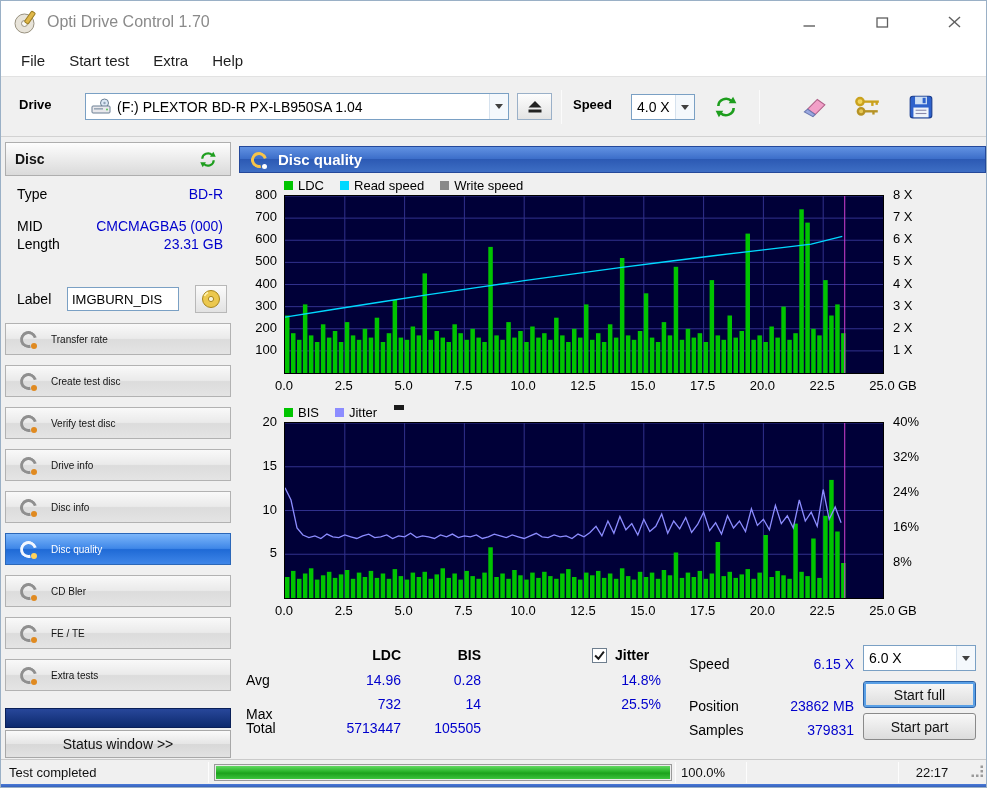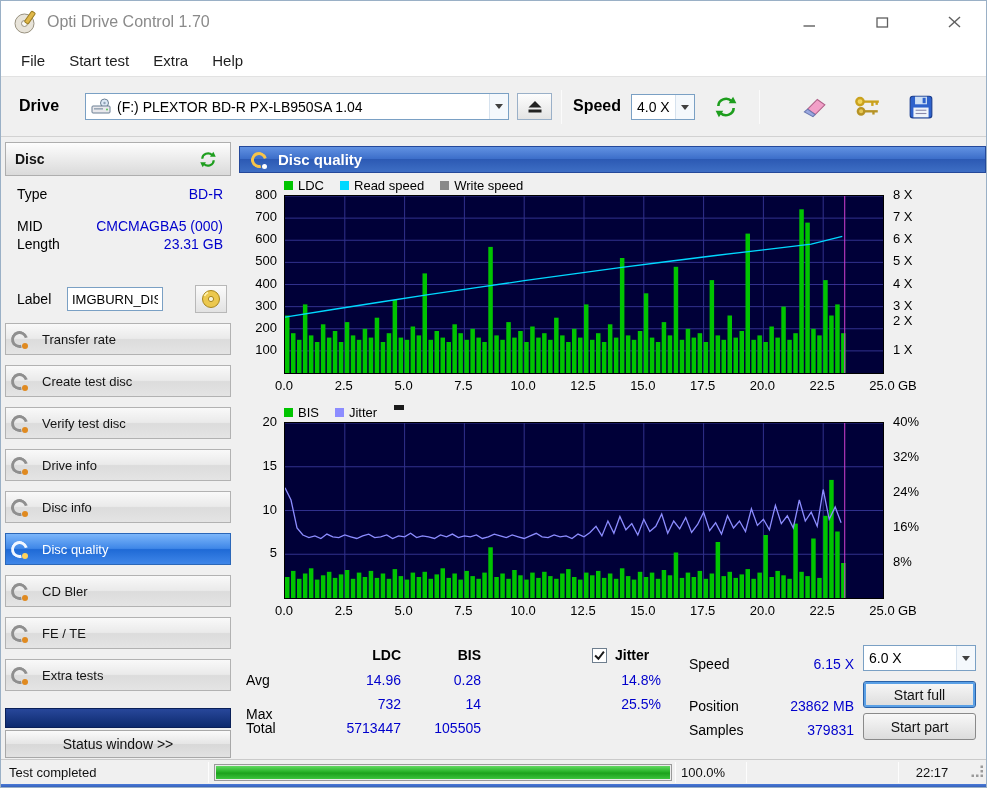--- a/index.html
+++ b/index.html
@@ -13,39 +13,39 @@
   .titlebar{position:absolute;left:0;top:0;width:100%;height:44px;background:#ffffff;}
   .app-icon{position:absolute;left:12px;top:8px;width:27px;height:27px;}
   .title-text{position:absolute;left:46px;top:12px;font-size:16px;color:#8a8a8a;}
   .win-btn{position:absolute;top:6px;width:40px;height:30px;display:flex;align-items:center;justify-content:center;cursor:default;}
   .win-min{left:788px}.win-max{left:861px}.win-close{left:933px}
   
   .menubar{position:absolute;left:0;top:44px;width:100%;height:31px;background:#ffffff;display:flex;align-items:center;padding-left:8px;}
   .menu-item{padding:5px 12px;font-size:15px;color:#1e1e1e;}
   
   .toolbar{position:absolute;left:0;top:75px;width:100%;height:61px;background:#f0f0f0;border-top:1px solid #e2e2e2;border-bottom:1px solid #d2d2d2;}
-  .bold-lbl{position:absolute;font-size:16px;font-weight:bold;color:#000;}
+  .bold-lbl{position:absolute;font-size:13px;font-weight:bold;color:#000;}
   .combo{position:absolute;background:#fff;border:1px solid #7aa0c4;display:flex;align-items:center;font-size:14px;color:#000;padding-left:5px;}
   .combo .txt{white-space:nowrap;overflow:hidden;}
   .arrow-box{margin-left:auto;width:19px;align-self:stretch;border-left:1px solid #d6e2ee;display:flex;align-items:center;justify-content:center;background:#f4f8fc;}
   .tri-down{width:0;height:0;border:4px solid transparent;border-top:5px solid #404040;margin-top:4px;}
   .tool-btn{position:absolute;display:flex;align-items:center;justify-content:center;}
   .btn3d{border:1px solid #9ab0c8;background:linear-gradient(#fdfdfd,#e4e4e4);}
   .vsep{position:absolute;width:1px;height:34px;top:13px;background:#c0c0c0;border-right:1px solid #fbfbfb;}
   
   .sidebar{position:absolute;left:4px;top:141px;width:226px;height:616px;}
   .panel-hdr{position:absolute;left:0;top:0;width:226px;height:34px;background:linear-gradient(#fdfdfd,#dadada);border:1px solid #aeaeae;display:flex;align-items:center;padding:0 9px;font-weight:bold;font-size:14px;color:#141414;}
   .panel-hdr .refresh-btn{margin-left:auto;width:26px;height:26px;display:flex;align-items:center;justify-content:center;}
   .info-row{position:absolute;left:0;width:226px;height:25px;font-size:14px;}
   .info-row .lbl{position:absolute;left:12px;top:3px;color:#000;}
   .info-row .val{position:absolute;right:8px;top:3px;color:#0000cc;}
   .label-row{position:absolute;left:0;top:145px;width:226px;height:28px;font-size:14px;}
-  .label-input{position:absolute;left:62px;top:0;width:96px;height:24px;border:1px solid #7aa0c4;font-family:inherit;font-size:13px;padding:0 4px;color:#000;background:#fff;}
+  .label-input{position:absolute;left:62px;top:0;width:112px;height:24px;border:1px solid #7aa0c4;font-family:inherit;font-size:13px;padding:0 4px;color:#000;background:#fff;}
   .disc-btn{position:absolute;left:190px;top:-2px;width:32px;height:28px;display:flex;align-items:center;justify-content:center;border:1px solid #b8b8b8;background:linear-gradient(#fbfbfb,#e2e2e2);}
-  .side-btn{position:absolute;left:0;width:226px;height:32px;display:flex;align-items:center;gap:13px;padding-left:4px;font-size:13px;color:#141414;background:linear-gradient(#f9f9f9,#eaeaea 48%,#dcdcdc 52%,#e4e4e4);border:1px solid #b2b2b2;cursor:default;}
+  .side-btn{position:absolute;left:0;width:226px;height:32px;display:flex;align-items:center;gap:13px;padding-left:13px;font-size:10px;color:#141414;background:linear-gradient(#f9f9f9,#eaeaea 48%,#dcdcdc 52%,#e4e4e4);border:1px solid #b2b2b2;cursor:default;}
   .side-btn.selected{background:linear-gradient(#7cb6fa,#3f87e8 48%,#1f6ad6 52%,#3f86e8);color:#fff;border-color:#2b67b8;}
   .glyph{width:19px;height:19px;position:relative;flex:0 0 auto;}
   .glyph::before{content:"";position:absolute;inset:1px;border:3px solid #8f8f8f;border-radius:50%;border-right-color:transparent;transform:rotate(30deg);}
   .glyph::after{content:"";position:absolute;right:1px;bottom:0;width:6px;height:6px;border-radius:50%;background:#e08a20;}
   .selected .glyph::before{border-color:#f2f7ff;border-right-color:transparent;}
   .selected .glyph::after{background:#ffd25a;}
   .navy-strip{position:absolute;left:0;top:566px;width:226px;height:20px;background:linear-gradient(#28479a,#0d2a6e);border:1px solid #0a2058;}
   .status-win-btn{position:absolute;left:0;top:588px;width:226px;height:28px;background:linear-gradient(#fafafa,#e6e6e6 48%,#d8d8d8 52%,#e2e2e2);border:1px solid #a8a8a8;display:flex;align-items:center;justify-content:center;font-size:14px;color:#111;}
   
   .main-hdr{position:absolute;left:238px;top:145px;width:747px;height:27px;background:linear-gradient(#6292e2,#3a6cc8 50%,#2c5ab4 50%,#3e6ec4);border:1px solid #24489a;color:#fff;font-weight:bold;font-size:15px;display:flex;align-items:center;gap:10px;padding-left:10px;}
@@ -426,21 +426,21 @@
         <span class="ytick" style="top: 124.75px;">200</span>
         <span class="ytick" style="top: 146.875px;">100</span>
       </div>
     <div class="ylab ylab-right" style="height:179px;">
         <span class="ytick" style="top: -8px;">8 X</span>
         <span class="ytick" style="top: 14.125px;">7 X</span>
         <span class="ytick" style="top: 36.25px;">6 X</span>
         <span class="ytick" style="top: 58.375px;">5 X</span>
         <span class="ytick" style="top: 80.5px;">4 X</span>
         <span class="ytick" style="top: 102.625px;">3 X</span>
-        <span class="ytick" style="top: 118px;">2 X</span>
+        <span class="ytick" style="top: 125px;">2 X</span>
         <span class="ytick" style="top: 146.875px;">1 X</span>
       </div>
     <div class="xlab" style="top:183px;">
         <span class="xtick" style="left: 23px;">0.0</span>
         <span class="xtick" style="left: 82.8px;">2.5</span>
         <span class="xtick" style="left: 142.6px;">5.0</span>
         <span class="xtick" style="left: 202.4px;">7.5</span>
         <span class="xtick" style="left: 262.2px;">10.0</span>
         <span class="xtick" style="left: 322px;">12.5</span>
         <span class="xtick" style="left: 381.8px;">15.0</span>

